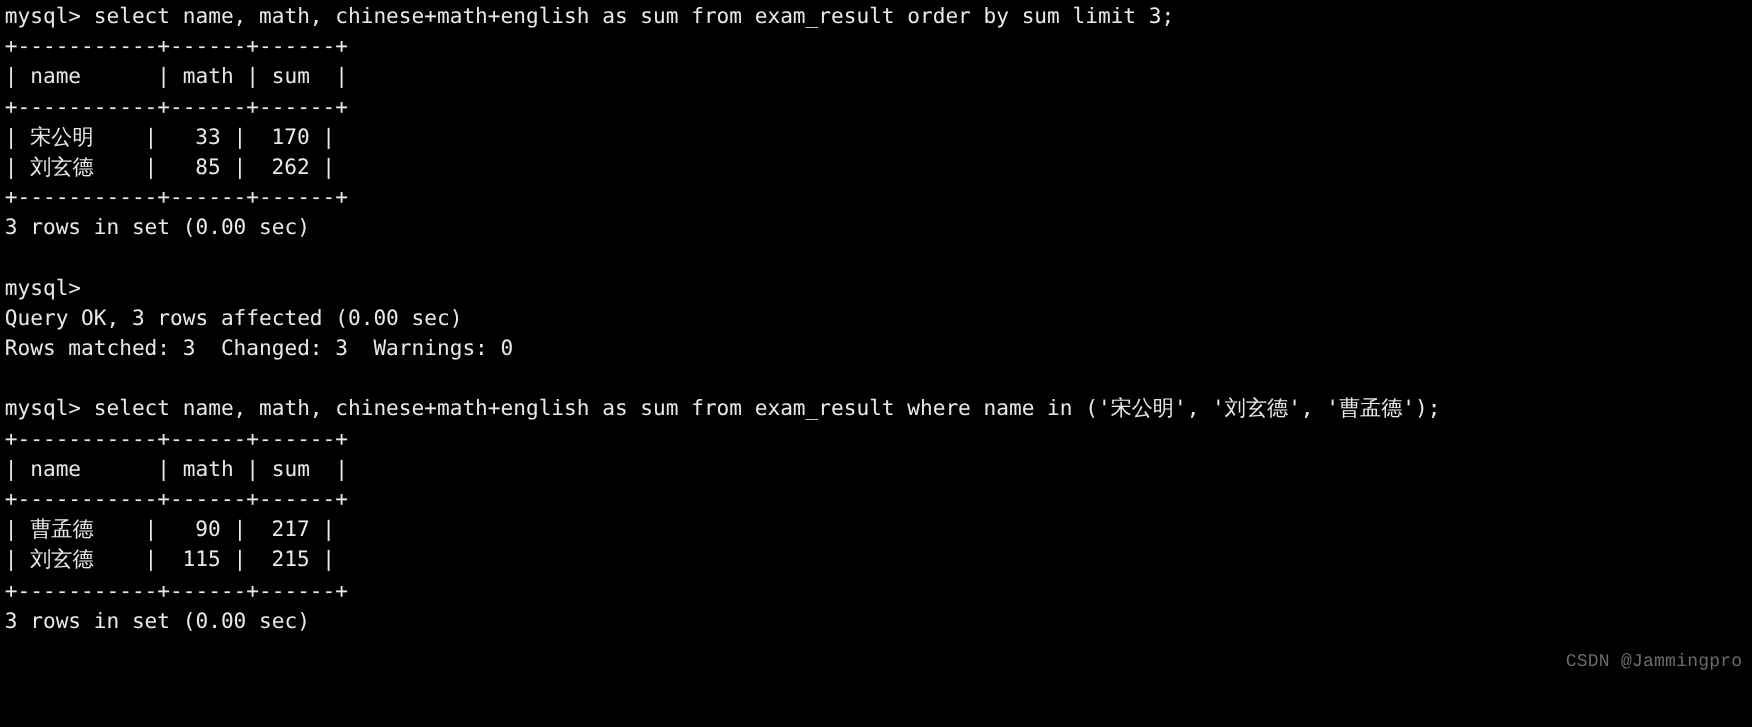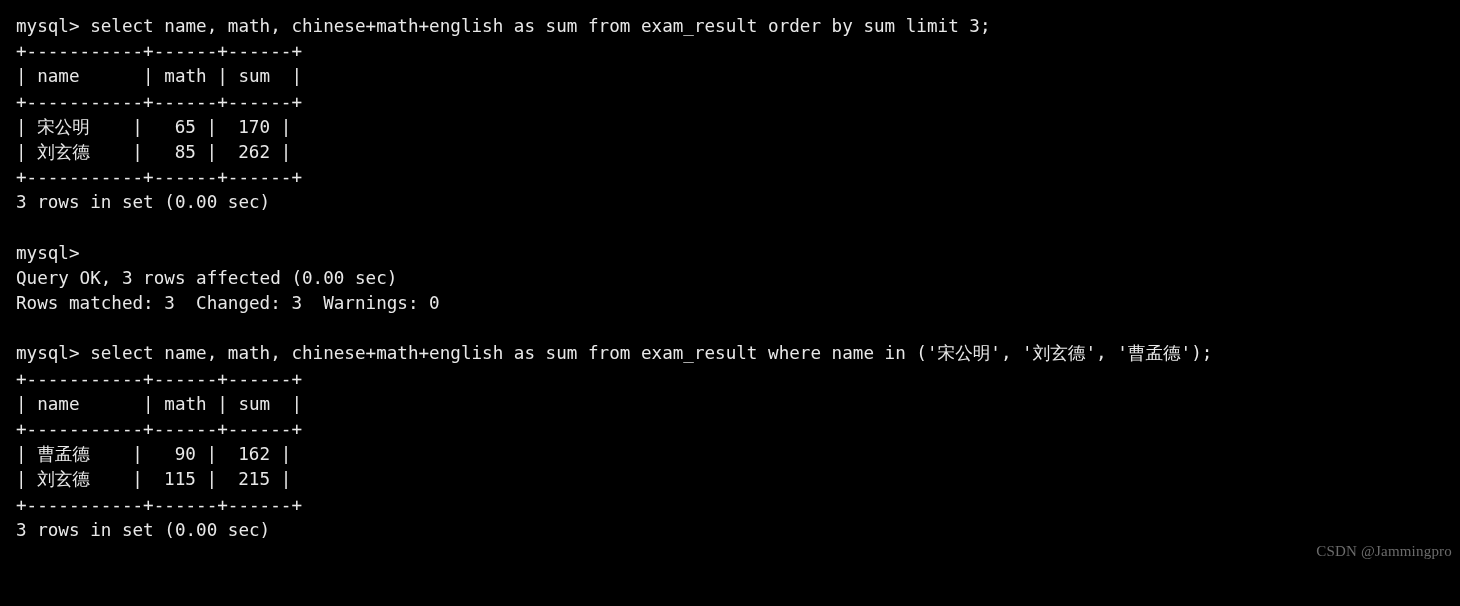--- a/index.html
+++ b/index.html
@@ -15,68 +15,68 @@
     position: relative;
     font-family: "DejaVu Sans Mono", "Liberation Mono", monospace;
   }
   #terminal {
     position: absolute;
     left: 0;
     top: 0;
     width: 1460px;
     height: 584px;
     background: #000000;
-    padding: 14px;
+    padding: 2px;
     box-sizing: border-box;
   }
   .line {
     height: 25.2px;
     line-height: 25.2px;
     font-size: 17.6px;
     color: #e8e8e8;
     white-space: pre;
     padding-left: 2px;
     letter-spacing: 0px;
     font-family: "DejaVu Sans Mono", "Liberation Mono", monospace;
   }
   .line.blank {
     color: transparent;
   }
   .watermark {
     position: absolute;
     right: 8px;
     bottom: 24px;
-    font-family: Liberation Serif, serif;
+    font-family: Liberation Mono, monospace;
     font-size: 15px;
     color: #6b6b6b;
     letter-spacing: 0.2px;
     white-space: pre;
     margin-left: 25px;
   }
 </style>
 </head>
 <body>
 
 <div id="terminal">
   <div class="line">mysql&gt; select name, math, chinese+math+english as sum from exam_result order by sum limit 3;</div>
   <div class="line">+-----------+------+------+</div>
   <div class="line">| name      | math | sum  |</div>
   <div class="line">+-----------+------+------+</div>
-  <div class="line">| 宋公明    |   65 |  170 |</div>
+  <div class="line">| 宋公明    |   33 |  170 |</div>
   <div class="line">| 刘玄德    |   85 |  262 |</div>
   <div class="line">+-----------+------+------+</div>
   <div class="line">3 rows in set (0.00 sec)</div>
   <div class="line blank"></div>
   <div class="line">mysql&gt;</div>
   <div class="line">Query OK, 3 rows affected (0.00 sec)</div>
   <div class="line">Rows matched: 3  Changed: 3  Warnings: 0</div>
   <div class="line blank"></div>
   <div class="line">mysql&gt; select name, math, chinese+math+english as sum from exam_result where name in ('宋公明', '刘玄德', '曹孟德');</div>
   <div class="line">+-----------+------+------+</div>
   <div class="line">| name      | math | sum  |</div>
   <div class="line">+-----------+------+------+</div>
-  <div class="line">| 曹孟德    |   90 |  162 |</div>
+  <div class="line">| 曹孟德    |   90 |  217 |</div>
   <div class="line">| 刘玄德    |  115 |  215 |</div>
   <div class="line">+-----------+------+------+</div>
   <div class="line">3 rows in set (0.00 sec)</div>
 
   <div class="watermark">CSDN @Jammingpro</div>
 </div>
 
 </body></html>

